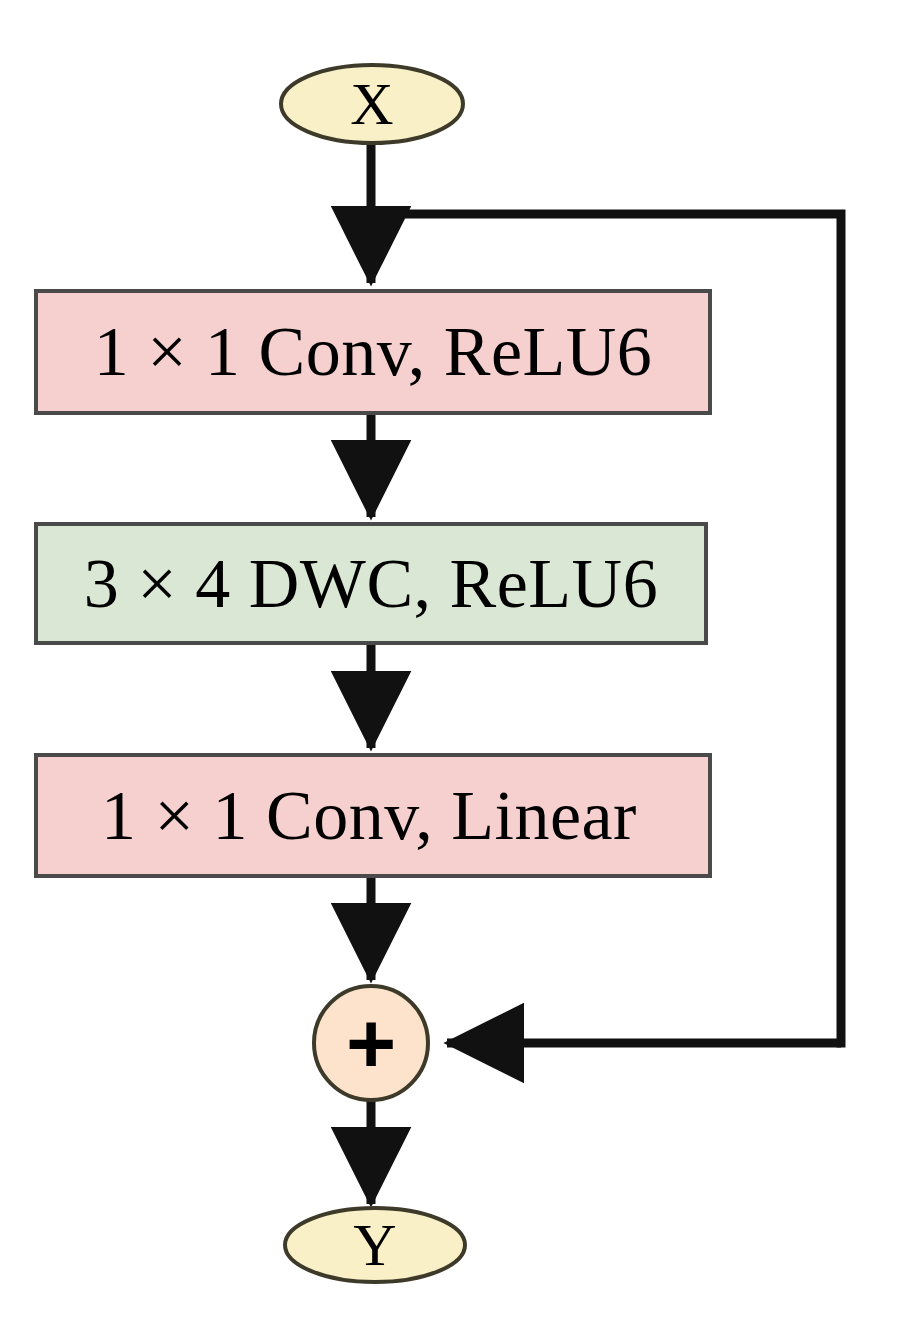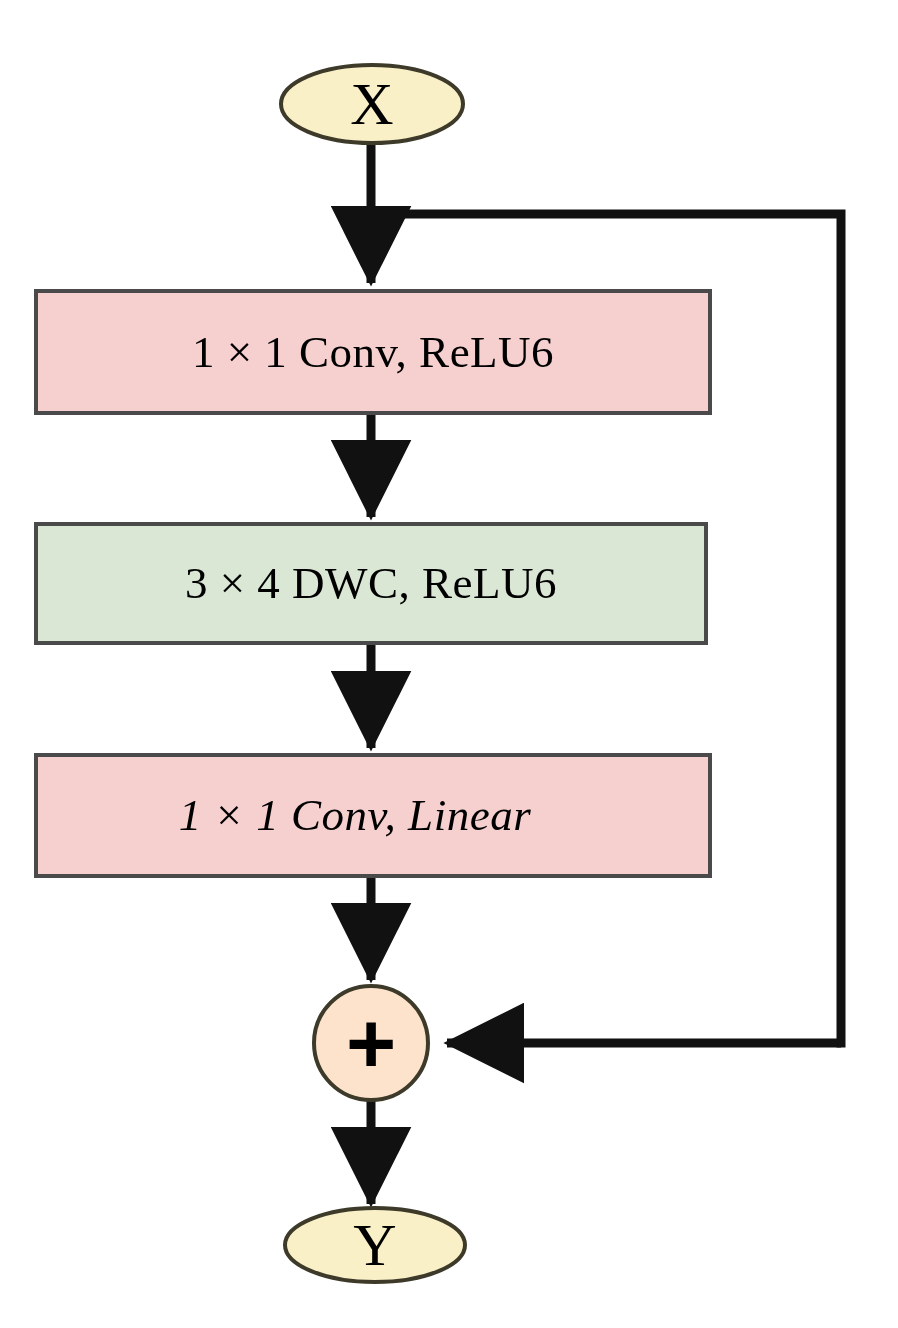--- a/index.html
+++ b/index.html
@@ -31,21 +31,21 @@
     justify-content: center;
     color: #000000;
     white-space: nowrap;
     pointer-events: none;
   }
   .terminal-label {
     font-size: 60px;
     line-height: 1;
   }
   .op-label {
-    font-size: 45px;
+    font-size: 70px;
     line-height: 1;
     letter-spacing: 0.5px;
     text-align: right;
   }
 </style>
 </head>
 <body>
 
 <div id="canvas">
 
@@ -93,19 +93,19 @@
 
     <ellipse cx="375" cy="1245" rx="90" ry="37" fill="#faf0c8" stroke="#3d3a2a" stroke-width="4"></ellipse>
   </svg>
 
   <div class="node-label terminal-label" style="left:281px; top:65px; width:182px; height:78px;">X</div>
 
   <div class="node-label op-label" style="left:36px; top:291px; width:674px; height:122px;">1 × 1 Conv, ReLU6</div>
 
   <div class="node-label op-label" style="left:36px; top:524px; width:670px; height:119px;">3 × 4 DWC, ReLU6</div>
 
-  <div class="node-label op-label" style="left:18px; top:755px; width:674px; height:121px;font-style:italic;">1 × 1 Conv, Linear</div>
+  <div class="node-label op-label" style="left:32px; top:755px; width:674px; height:121px;">1 × 1 Conv, Linear</div>
 
   <div class="node-label" style="left:314px; top:986px; width:114px; height:114px; font-size:86px; font-weight:bold; font-family:'Liberation Sans', sans-serif;">+</div>
 
   <div class="node-label terminal-label" style="left:285px; top:1208px; width:180px; height:74px;">Y</div>
 
 </div>
 
 </body></html>

